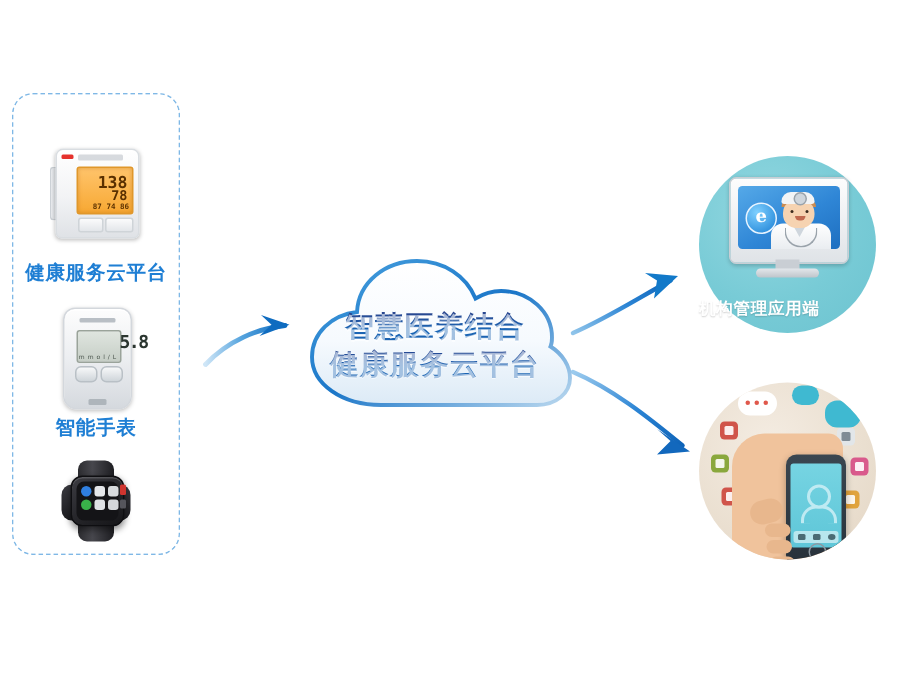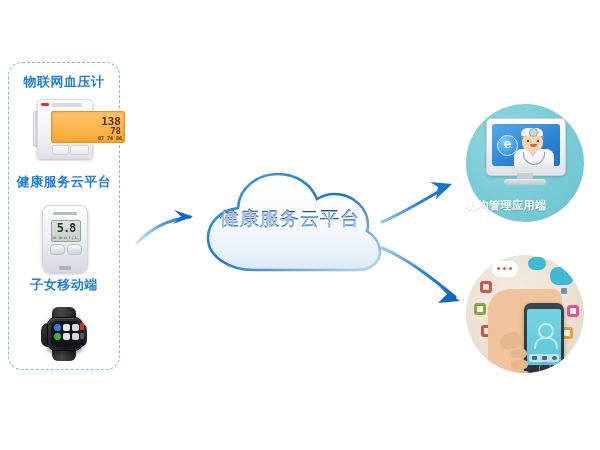--- a/index.html
+++ b/index.html
@@ -36,21 +36,20 @@
   .bpm-cuff{
     position:absolute;left:0;top:12px;width:9px;height:34px;
     background:linear-gradient(90deg,#e9ebee,#cfd4d9);
     border-radius:3px 0 0 3px;border:1px solid #cdd2d7;border-right:none;
   }
   .bpm-screen{
     position:absolute;left:13px;top:11px;width:36px;height:30px;
     background:linear-gradient(180deg,#ffc46b 0%,#f7a833 100%);
     border-radius:2px;border:1px solid #e0972b;
     box-shadow:inset 0 0 3px rgba(160,90,0,.35);
-    padding-left:36px;
   }
   .bpm-num{
     position:absolute;right:3px;color:#5a3000;font-weight:700;
     font-family:"DejaVu Sans Mono","Liberation Mono",monospace;line-height:1;
   }
   .bpm-n1{top:4px;font-size:11px;}
   .bpm-n2{top:15px;font-size:9px;text-align:right;}
   .bpm-n3{top:24px;font-size:5px;right:2px;}
   .bpm-tick{position:absolute;left:3px;top:3px;width:8px;height:3px;background:#e5322d;border-radius:1px;}
   .bpm-brand{
@@ -73,21 +72,21 @@
     box-shadow:0 1px 3px rgba(0,0,0,.25), inset 0 1px 0 #fff;
   }
   .bgm-screen{
     position:absolute;left:8px;top:14px;width:28px;height:20px;
     background:linear-gradient(180deg,#dfe5df,#c6cec6);
     border-radius:2px;border:1px solid #9aa39a;
   }
   .bgm-val{
     position:absolute;left:0;top:1px;width:28px;text-align:center;
     font-family:"DejaVu Sans Mono","Liberation Mono",monospace;
-    font-size:12px;font-weight:700;color:#2b3630;line-height:1;letter-spacing:-1px;
+    font-size:12px;font-weight:700;color:#2b3630;line-height:1;letter-spacing:-1px;padding-left:23px;
   }
   .bgm-sub{
     position:absolute;left:0;top:14px;width:28px;text-align:center;
     font-size:4px;color:#4a554d;letter-spacing:2px;
   }
   .bgm-brand{position:absolute;left:10px;top:6px;width:24px;height:3px;background:#b9bfc5;border-radius:1px;}
   .bgm-btn{
     position:absolute;top:38px;width:13px;height:9px;border-radius:4px;
     background:linear-gradient(180deg,#f7f8f9,#cfd5da);border:1px solid #b9c0c6;
   }
@@ -233,21 +232,20 @@
     font-size:11px;font-weight:700;color:#d9452f;letter-spacing:.5px;
   }
 </style>
 </head>
 <body>
 
 <div id="stage">
 
   <div class="device-panel">
 
-    <div class="dev-label lbl-bp">物联网血压计</div>
 
     <div class="bpm">
       <div class="bpm-cuff"></div>
       <div class="bpm-body">
         <div class="bpm-tick"></div>
         <div class="bpm-brand"></div>
         <div class="bpm-screen">
           <div class="bpm-num bpm-n1">138</div>
           <div class="bpm-num bpm-n2">78</div>
           <div class="bpm-num bpm-n3">87 74 86</div>
@@ -265,21 +263,21 @@
         <div class="bgm-screen">
           <div class="bgm-val">5.8</div>
           <div class="bgm-sub">mmol/L</div>
         </div>
         <div class="bgm-btn bgm-bl"></div>
         <div class="bgm-btn bgm-br"></div>
         <div class="bgm-strip"></div>
       </div>
     </div>
 
-    <div class="dev-label lbl-sw">子女移动端</div>
+    <div class="dev-label lbl-sw">智能手表</div>
 
     <div class="watch">
       <div class="watch-strap"></div>
       <div class="watch-strap2"></div>
       <div class="watch-case">
         <div class="watch-face">
           <span class="wicon wi1"></span>
           <span class="wicon wi2"></span>
           <span class="wicon wi3"></span>
           <span class="wicon wi4"></span>
@@ -344,20 +342,21 @@
                C16,54 29,42 46,40
                C47,20 65,6 86,6
                C104,6 119,16 125,31
                C130,28 136,26 142,26
                C161,26 176,40 176,57
                C176,59 176,61 175,63
                C183,68 188,76 188,84
                C188,94 179,102 166,102 Z" fill="url(#cloudfill)" stroke="url(#cloudstroke)" stroke-width="2.6"></path>
     </svg>
     <div class="cloud-text">
+      <div class="cloud-line">智慧医养结合</div>
       <div class="cloud-line">健康服务云平台</div>
     </div>
   </div>
 
   <div class="inst-circle">
     <div class="monitor">
       <div class="mon-frame">
         <div class="mon-screen">
           <div class="e-badge">e</div>
           <div class="doc">

